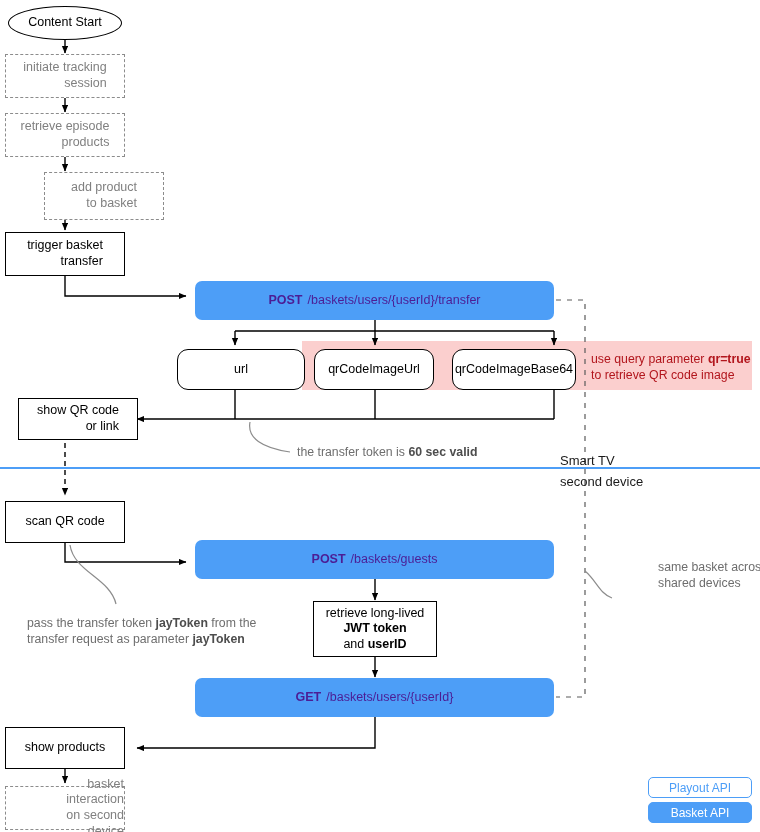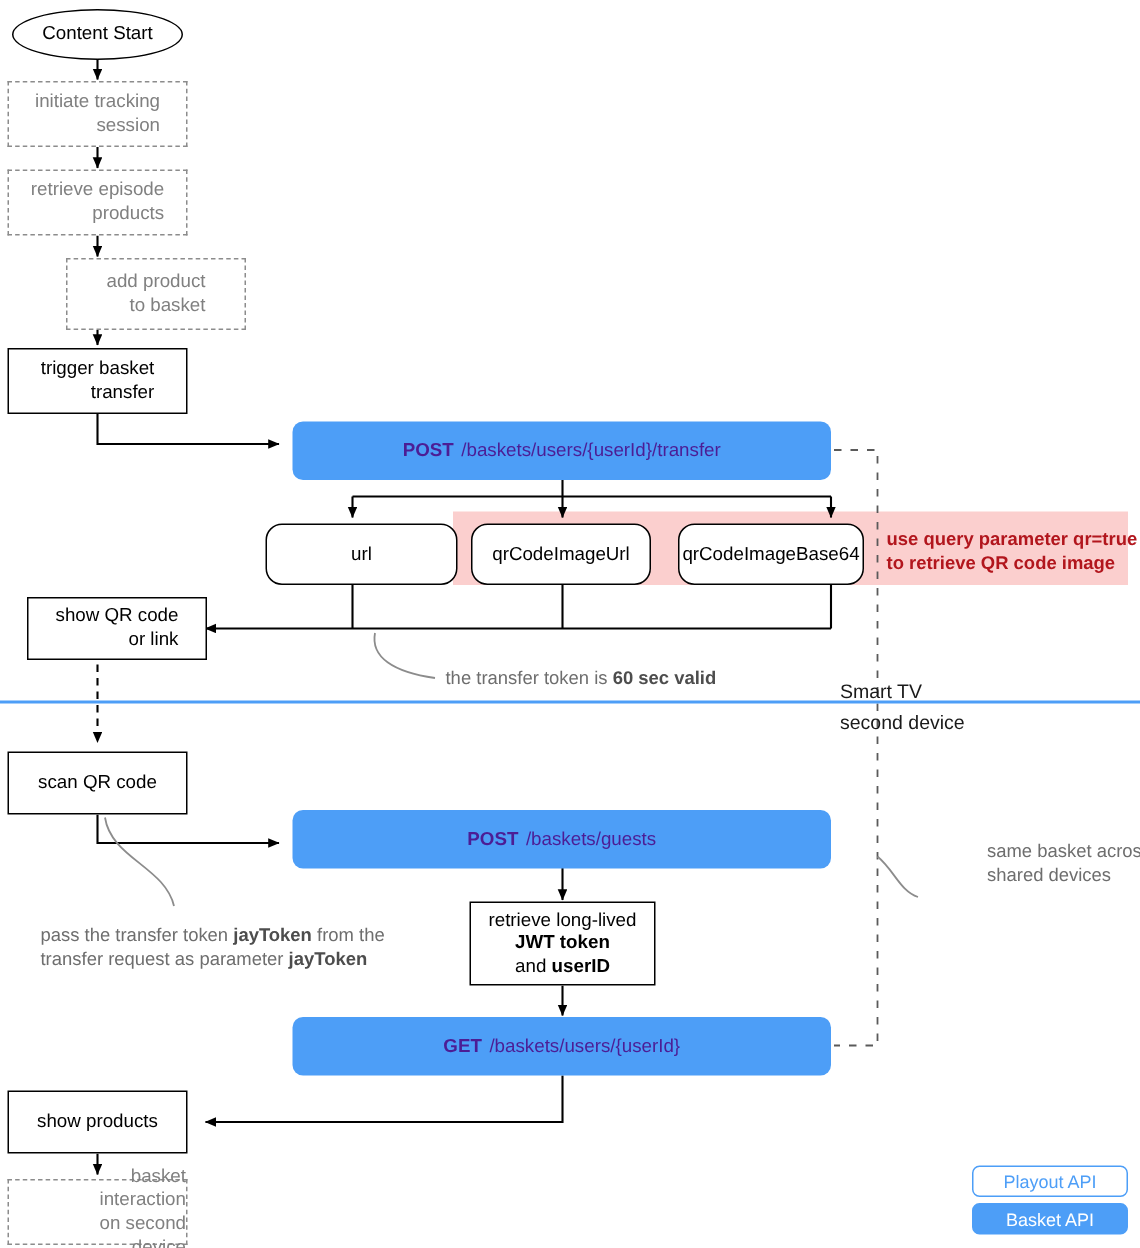--- a/index.html
+++ b/index.html
@@ -47,21 +47,21 @@
   
   .note{
     position:absolute;
     font-size:12.3px;
     line-height:1.3;
     color:#6e6e6e;
     z-index:6;
     white-space:nowrap;
   }
   .note b{ color:#4d4d4d; }
-  .note-red{ color:#b2161d;font-weight:bold; }
+  .note-red{ color:#b2161d; }
   .note-red b{ color:#b2161d; }
   .lane-label{
     position:absolute;
     font-size:13px;
     color:#1a1a1a;
     z-index:6;
     white-space:nowrap;
     text-align:left;
   }
 

